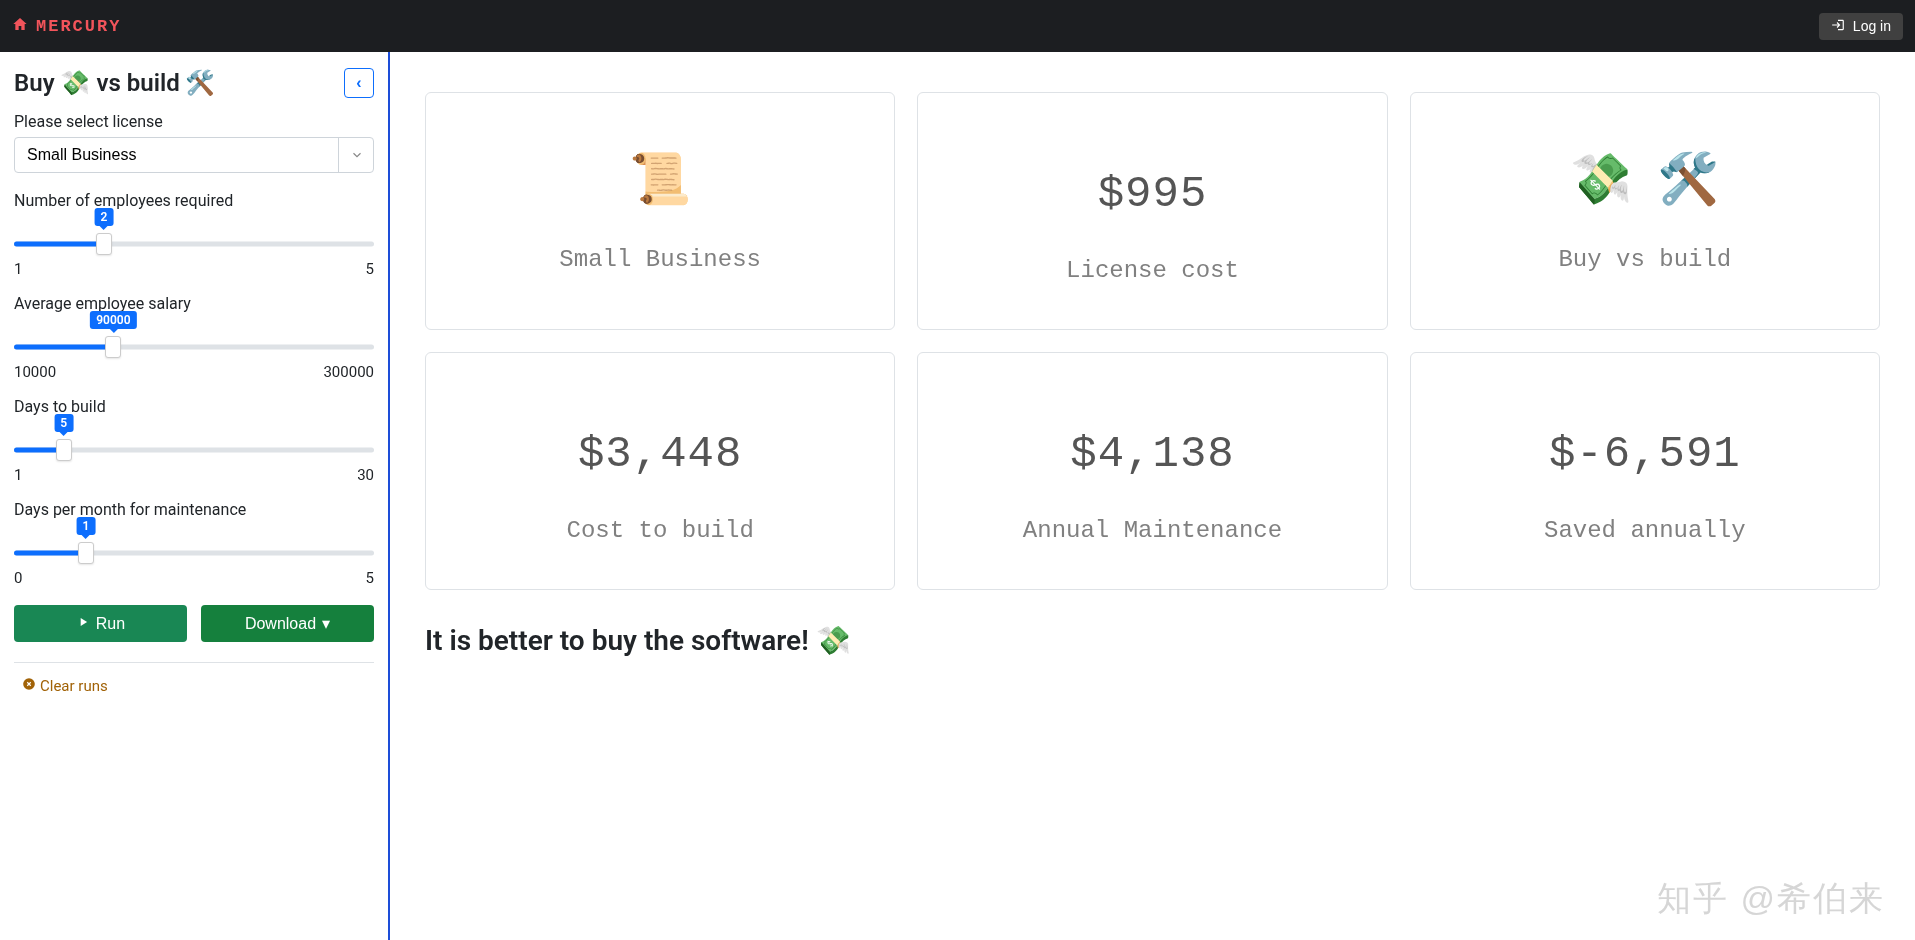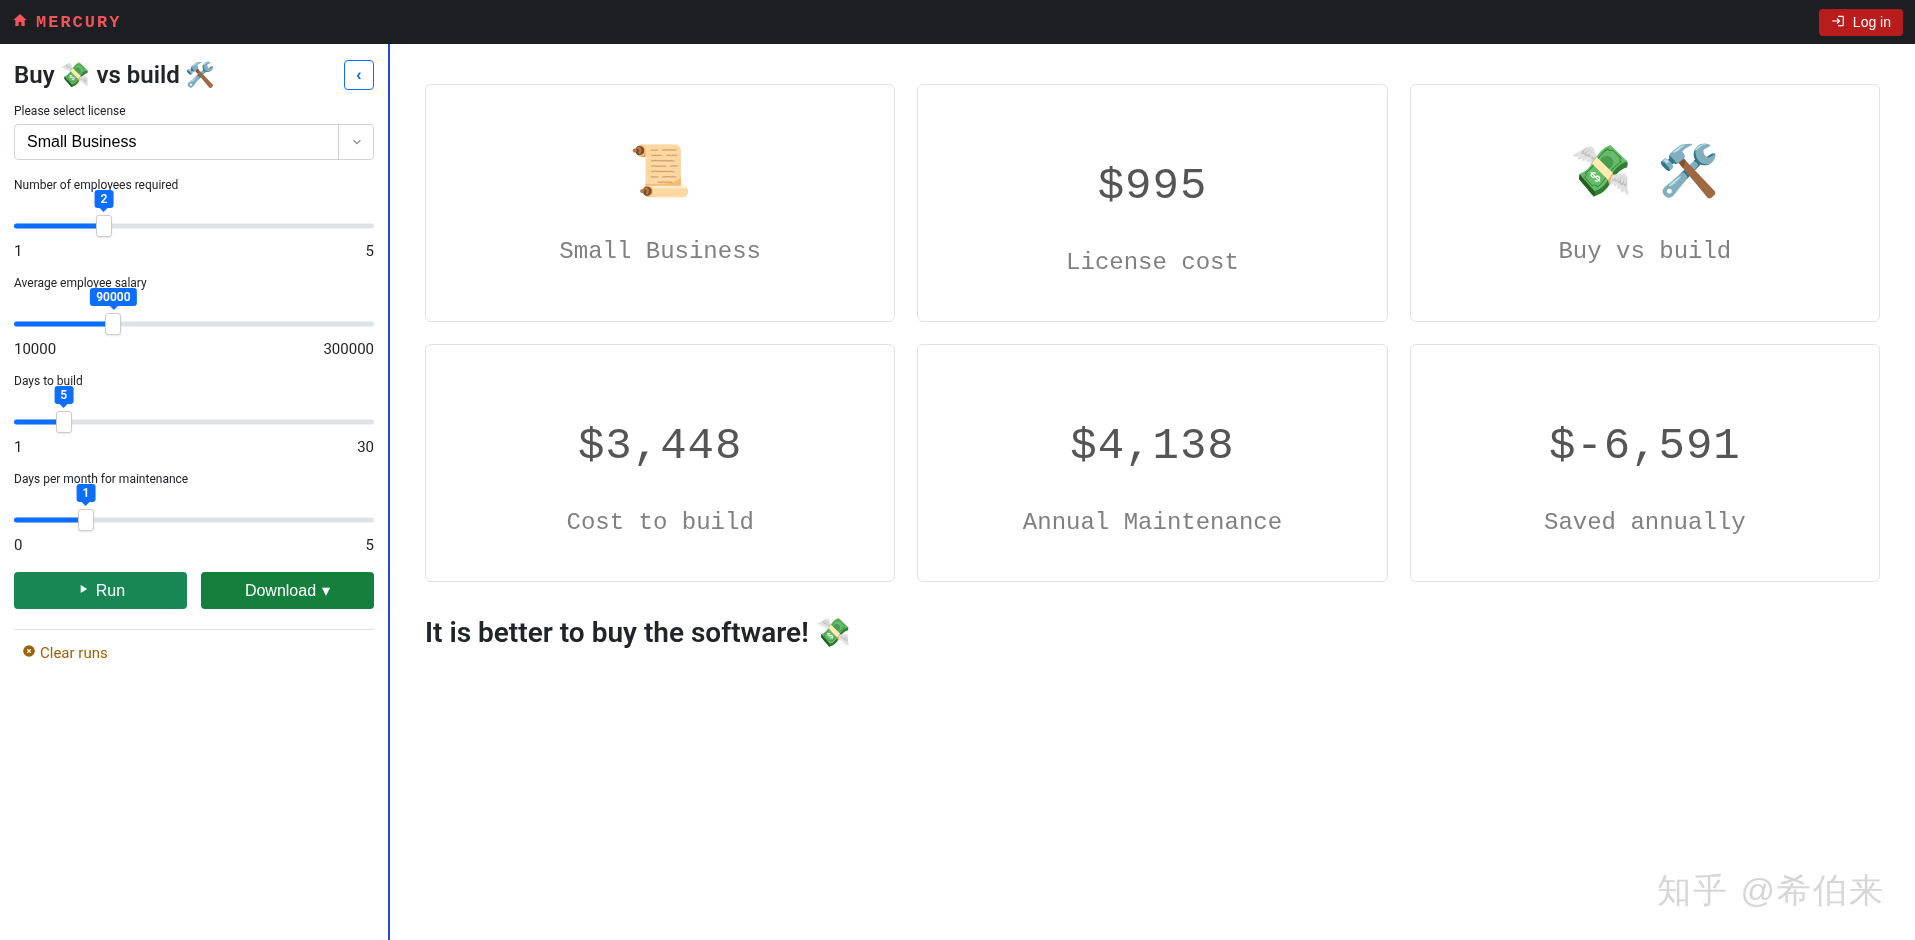--- a/index.html
+++ b/index.html
@@ -7,21 +7,21 @@
       padding: 0;
       box-sizing: border-box;
     }
     body {
       font-family: -apple-system, BlinkMacSystemFont, "Segoe UI", Roboto, "Helvetica Neue", Arial, sans-serif;
       background: #fff;
       color: #212529;
     }
     .navbar {
       background: #1c1e21;
-      height: 44px;
+      height: 52px;
       display: flex;
       align-items: center;
       justify-content: space-between;
       padding: 0 12px;
     }
     .navbar-left {
       display: flex;
       align-items: center;
       gap: 8px;
     }
@@ -30,21 +30,21 @@
       font-size: 16px;
     }
     .brand {
       color: #f2545b;
       font-family: 'Courier New', monospace;
       font-weight: bold;
       font-size: 17px;
       letter-spacing: 2px;
     }
     .login-btn {
-      background: #b91c1c;
+      background: #404040;
       color: #fff;
       border: none;
       border-radius: 4px;
       padding: 5px 12px;
       font-size: 14px;
       cursor: pointer;
       display: flex;
       align-items: center;
       gap: 8px;
     }
@@ -79,21 +79,21 @@
       background: #fff;
       color: #0d6efd;
       font-size: 16px;
       font-weight: bold;
       cursor: pointer;
       display: flex;
       align-items: center;
       justify-content: center;
     }
     .form-label {
-      font-size: 12px;
+      font-size: 16px;
       margin-bottom: 6px;
       display: block;
     }
     .select-wrap {
       position: relative;
       margin-bottom: 18px;
     }
     .select-input {
       width: 100%;
       padding: 8px 12px;

